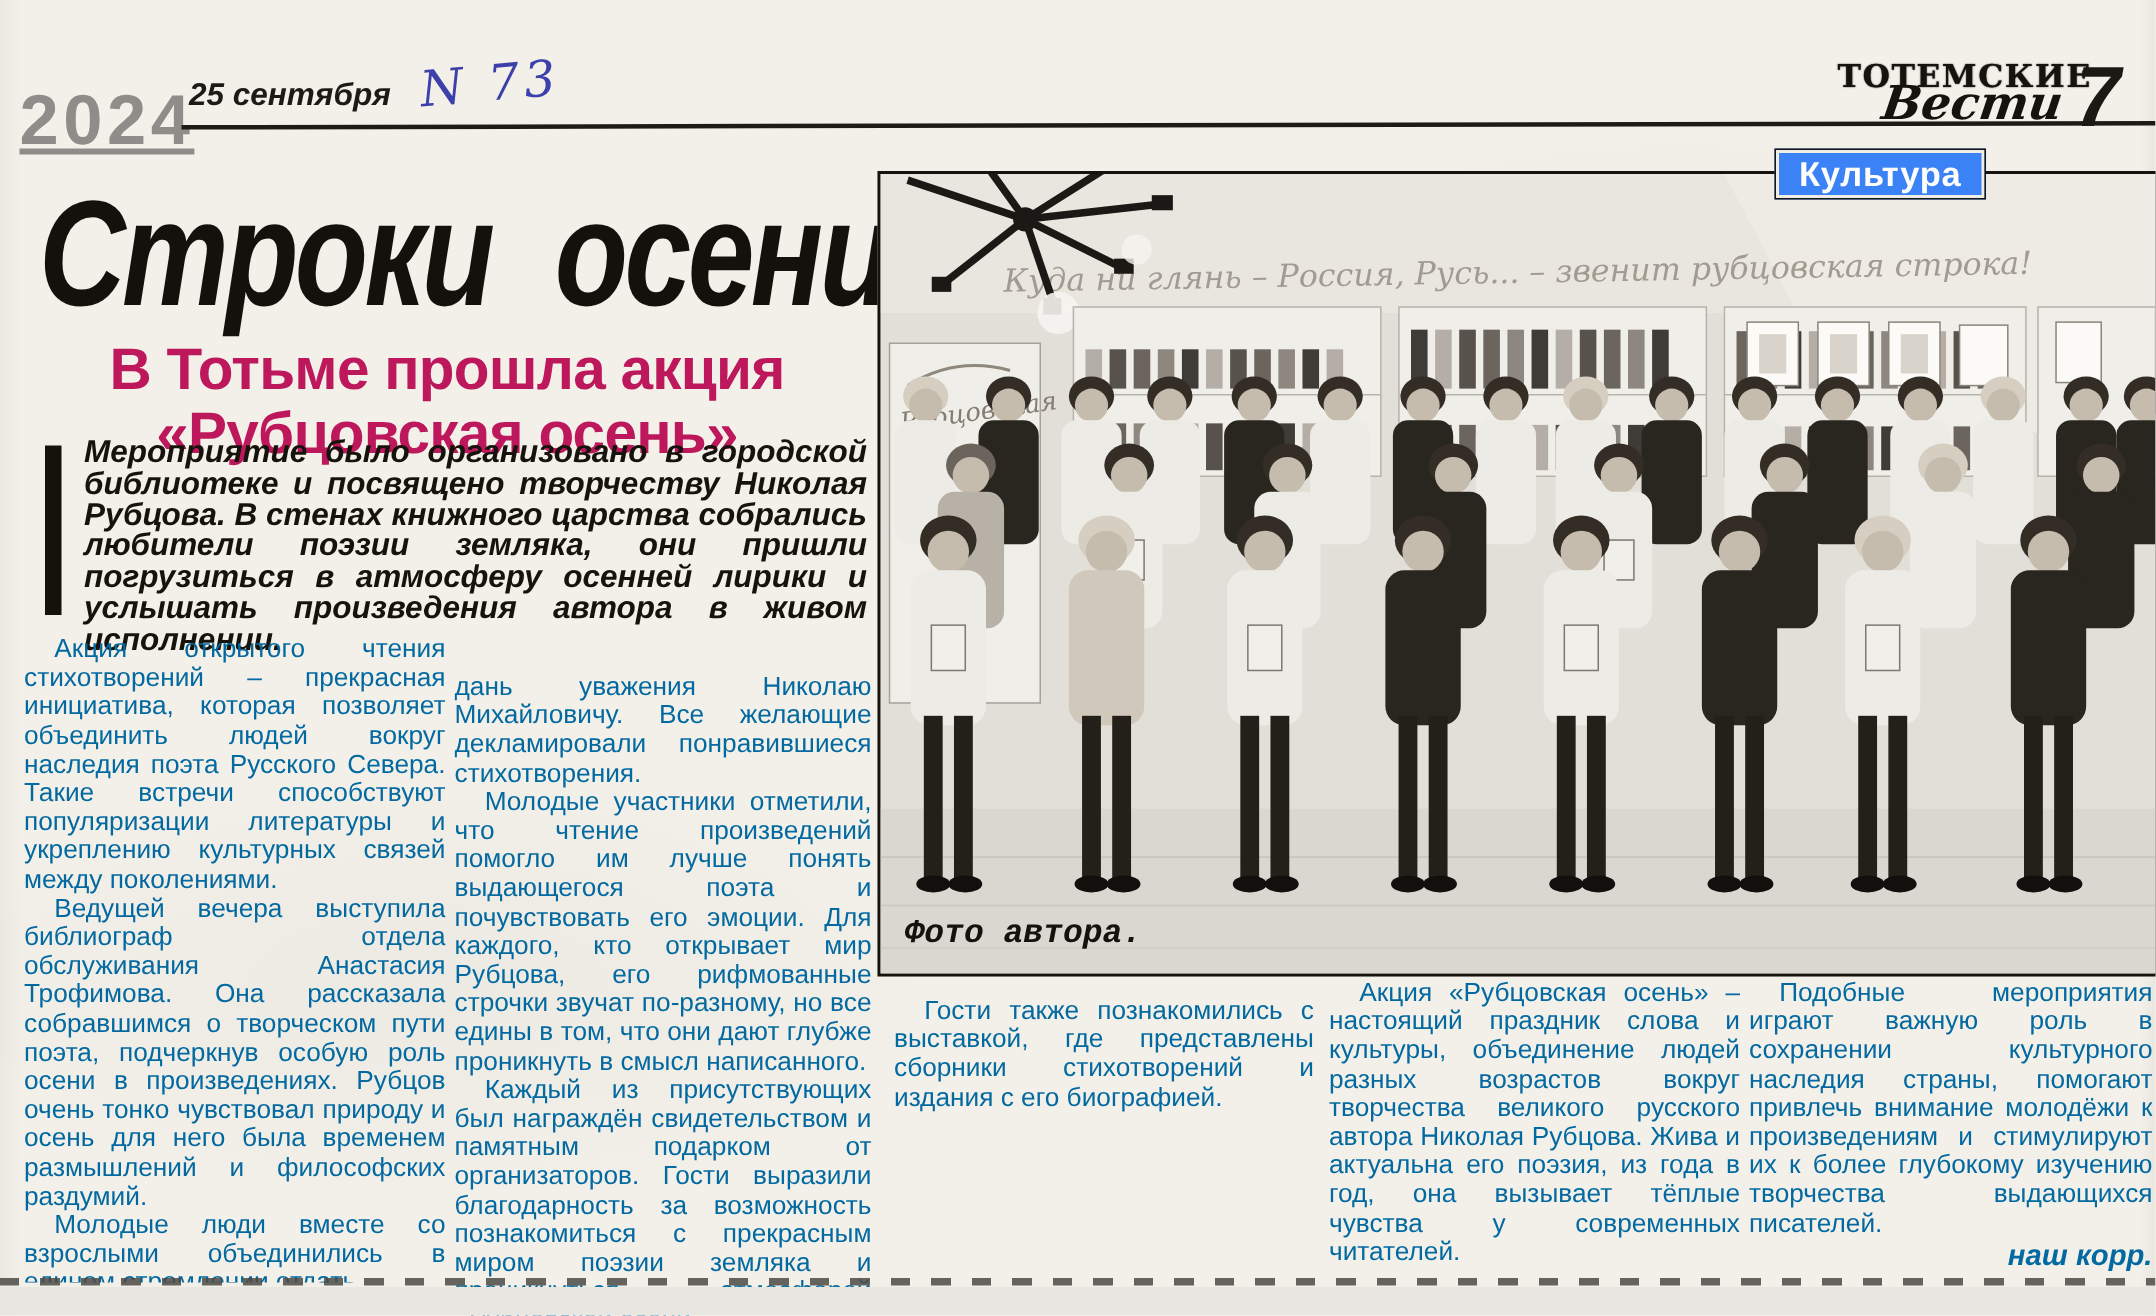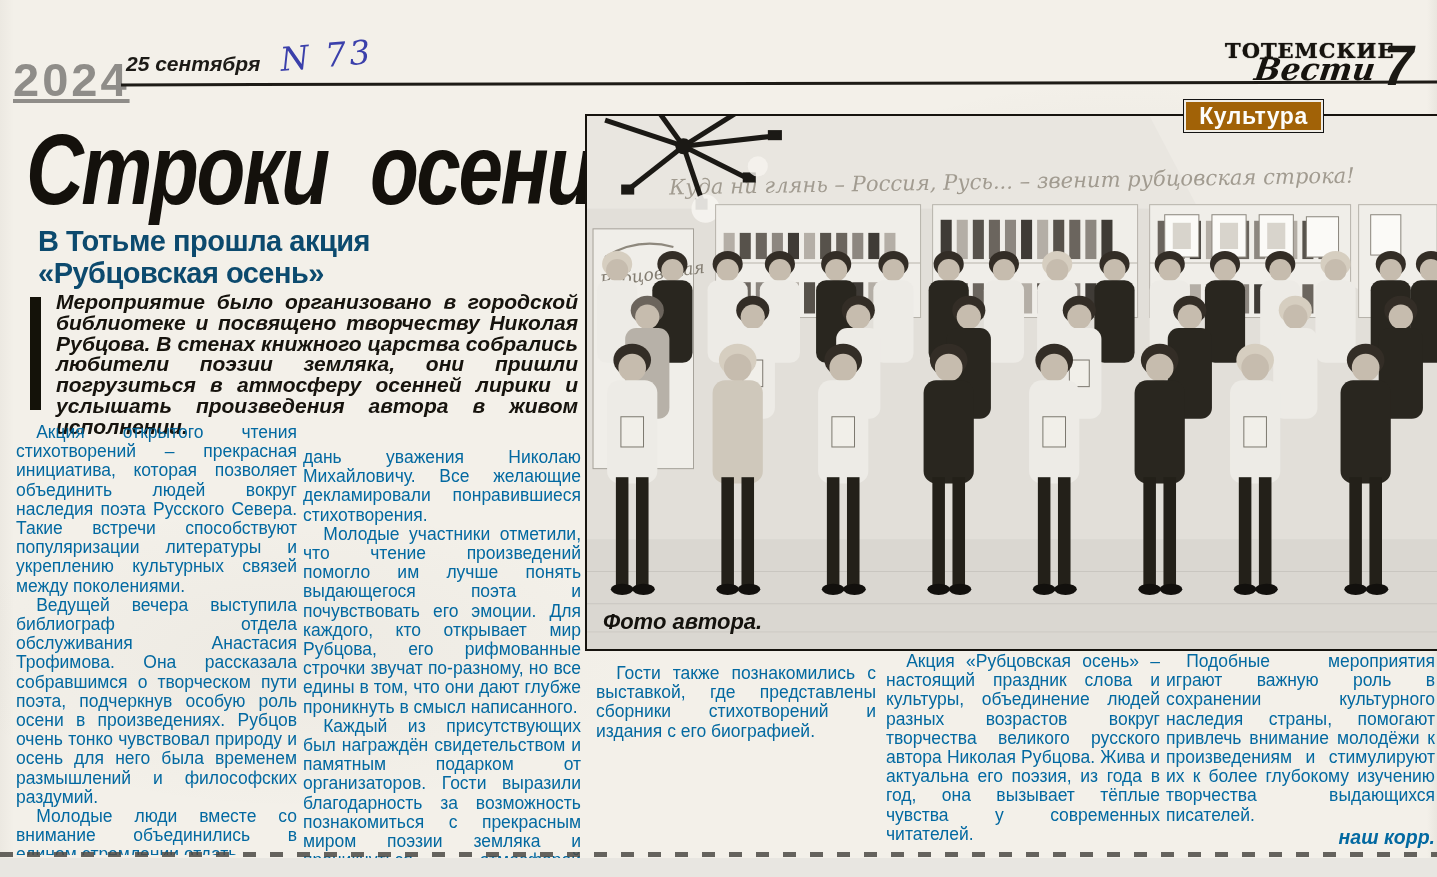--- a/index.html
+++ b/index.html
@@ -25,43 +25,43 @@
   .masthead-top{font-family:"DejaVu Serif",serif;font-weight:bold;font-size:21px;letter-spacing:1px;color:#16130e;
     text-shadow:0 0 1px #16130e;}
   .masthead-script{font-family:"DejaVu Serif",serif;font-style:italic;font-weight:bold;font-size:31px;color:#16130e;
     margin-top:-12px;text-align:right;transform:skewX(-8deg);}
   .pageno{position:absolute;left:1383px;top:32px;font-size:57px;font-weight:900;color:#1b1914;transform:skewX(-10deg);}
   
   .headline{position:absolute;left:26px;top:112px;width:600px;
     font-size:100px;font-weight:bold;font-style:italic;color:#14110c;
     letter-spacing:-3px;word-spacing:28px;white-space:nowrap;
     transform:scaleX(.8);transform-origin:left top;}
-  .subhead{position:absolute;left:38px;top:226px;width:520px;
-    font-size:29px;font-weight:bold;line-height:1.1;color:#0c4a6e;letter-spacing:-.5px;}
+  .subhead{position:absolute;left:38px;top:226px;width:520px;text-align:center;
+    font-size:39px;font-weight:bold;line-height:1.1;color:#be185d;letter-spacing:-.5px;}
   .lead-bar{position:absolute;left:30px;top:297px;width:11px;height:113px;background:#141209;}
   .lead{position:absolute;left:56px;top:292px;width:522px;
     font-size:21px;font-weight:bold;font-style:italic;line-height:20.8px;text-align:justify;color:#16130d;}
   
   .col{position:absolute;font-size:17.5px;line-height:19.2px;text-align:justify;color:#0369a1;overflow:hidden;}
   .col p{margin:0;}
   .col p.ind{text-indent:1.15em;}
   .col-1{left:16px;top:423px;width:281px;height:432px;}
   .col-2{left:303px;top:448px;width:278px;height:432px;}
   .col-3{left:596px;top:652px;width:280px;height:203px;margin-top:12px;}
   .col-4{left:886px;top:652px;width:274px;height:203px;}
   .col-5{left:1166px;top:652px;width:269px;height:203px;}
   .byline{margin-top:2px;text-align:right;font-weight:bold;font-style:italic;font-size:19.5px;line-height:21px;}
   
   .section-label{position:absolute;left:1183px;top:99px;width:139px;height:32px;z-index:5;
-    background:#a16207;border:1px solid #141414;box-shadow:inset 0 0 0 2px #f0ede6;
+    background:#3b82f6;border:1px solid #141414;box-shadow:inset 0 0 0 2px #f0ede6;
     color:#fdfdfb;font-size:23px;font-weight:bold;display:flex;align-items:center;justify-content:center;letter-spacing:.5px;}
   .photo{position:absolute;left:585px;top:114px;width:850px;height:533px;border:2px solid #16130e;
     background:#dedbd5;overflow:hidden;}
   .photo svg{display:block;width:100%;height:100%;}
-  .photo-caption{position:absolute;left:16px;bottom:14px;font-size:22px;font-weight:bold;font-style:italic;color:#14120d;}
+  .photo-caption{position:absolute;left:16px;bottom:14px;font-size:22px;font-weight:bold;font-style:italic;color:#14120d;font-family:Liberation Mono, monospace;}
   .wall-script{font-family:"DejaVu Serif",serif;font-style:italic;font-size:21px;fill:#a19b90;}
   .banner-script{font-family:"DejaVu Serif",serif;font-style:italic;font-size:17px;fill:#837d72;}
   
   .tear{position:absolute;left:0;top:852px;width:1437px;height:5px;opacity:.85;
     background:repeating-linear-gradient(90deg,#4c4a45 0 13px,transparent 13px 27px);}
   .bottom-strip{position:absolute;left:0;top:858px;width:1437px;height:19px;background:#e8e6e1;}
 </style>
 </head>
 <body>
 
@@ -81,21 +81,21 @@
 <div class="subhead">
   <div>В Тотьме прошла акция</div>
   <div>«Рубцовская осень»</div>
 </div>
 <div class="lead-bar"></div>
 <div class="lead">Мероприятие было организовано в городской библиотеке и посвящено творчеству Николая Рубцова. В стенах книжного царства собрались любители поэзии земляка, они пришли погрузиться в атмосферу осенней лирики и услышать произведения автора в живом исполнении.</div>
 
 <div class="col col-1">
   <p class="ind">Акция открытого чтения стихотворений – прекрасная инициатива, которая позволяет объединить людей вокруг наследия поэта Русского Севера. Такие встречи способствуют популяризации литературы и укреплению культурных связей между поколениями.</p>
   <p class="ind">Ведущей вечера выступила библиограф отдела обслуживания Анастасия Трофимова. Она рассказала собравшимся о творческом пути поэта, подчеркнув особую роль осени в произведениях. Рубцов очень тонко чувствовал природу и осень для него была временем размышлений и философских раздумий.</p>
-  <p class="ind">Молодые люди вместе со внимание объединились в едином стремлении отдать</p>
+  <p class="ind">Молодые люди вместе со взрослыми объединились в едином стремлении отдать</p>
 </div>
 <div class="col col-2">
   <p>дань уважения Николаю Михайловичу. Все желающие декламировали понравившиеся стихотворения.</p>
   <p class="ind">Молодые участники отметили, что чтение произведений помогло им лучше понять выдающегося поэта и почувствовать его эмоции. Для каждого, кто открывает мир Рубцова, его рифмованные строчки звучат по-разному, но все едины в том, что они дают глубже проникнуть в смысл написанного.</p>
   <p class="ind">Каждый из присутствующих был награждён свидетельством и памятным подарком от организаторов. Гости выразили благодарность за возможность познакомиться с прекрасным миром поэзии земляка и проникнуться атмосферой «Рубцовской осени».</p>
 </div>
 
 <div class="section-label">Культура</div>
 <div class="photo">
   <svg viewBox="0 0 846 529" preserveAspectRatio="none">

